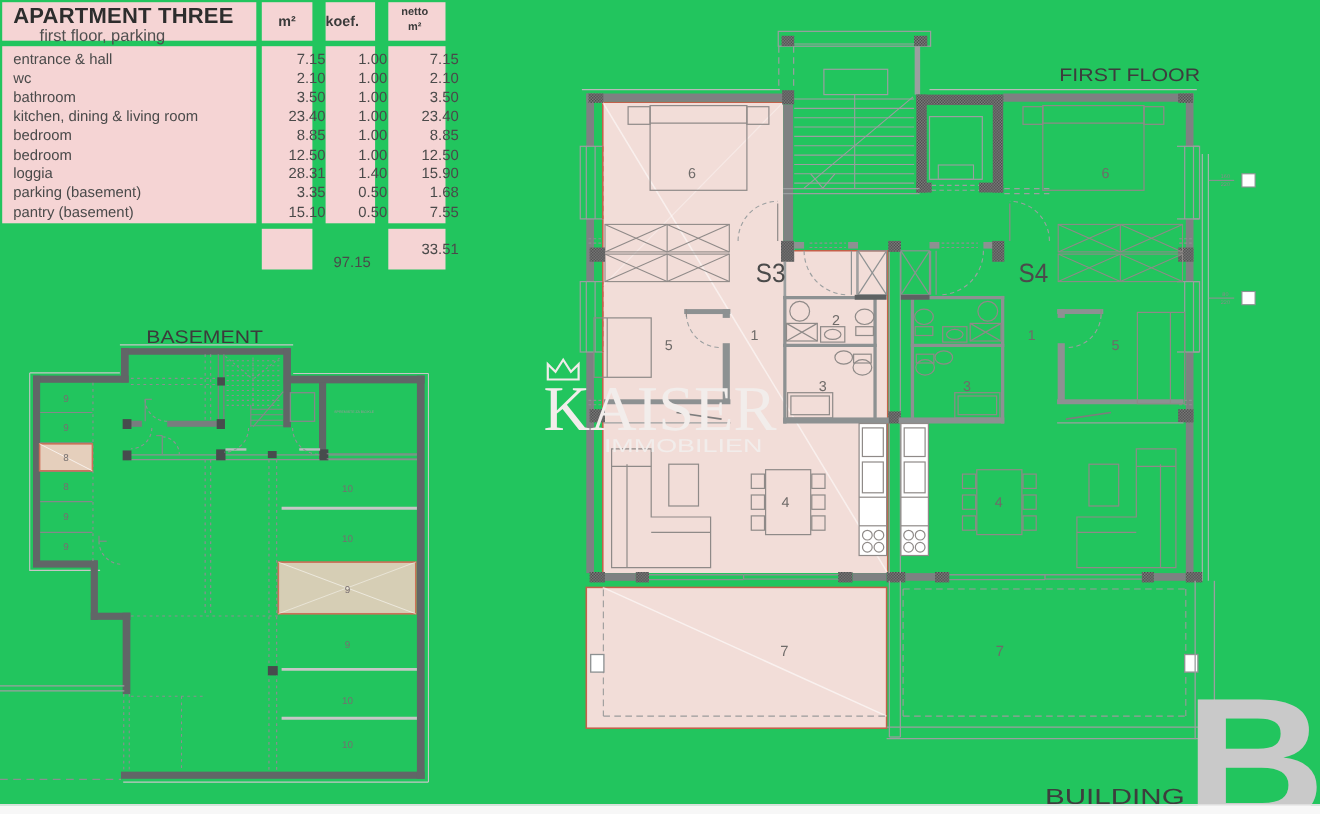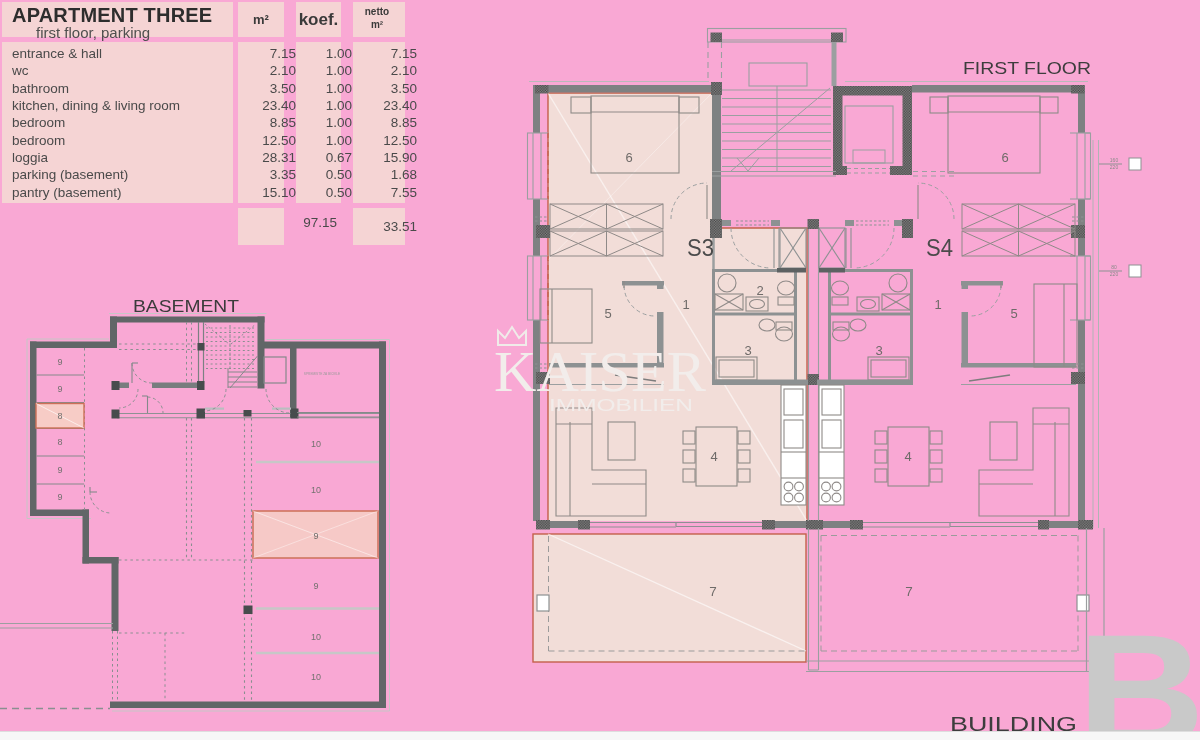--- a/index.html
+++ b/index.html
@@ -1,37 +1,37 @@
 <!DOCTYPE html>
 <html><head>
 <meta charset="utf-8">
 <style>
   html,body{margin:0;padding:0;background:#ffffff;}
-  .page{position:relative;width:1200px;height:740px;overflow:hidden;background:#f9a8d4;
+  .page{position:relative;width:1200px;height:740px;overflow:hidden;background:#22c55e;
         font-family:"Liberation Sans", sans-serif;text-decoration:underline;}
   .pk{position:absolute;background:#f5d4d4;}
   .rowtxt{position:absolute;left:12px;right:0;color:#4a4a4a;font-size:13.5px;line-height:17.4px;}
   .num{position:absolute;color:#4a4a4a;font-size:13.5px;line-height:17.4px;text-align:right;margin-left:16px;}
   svg{position:absolute;left:0;top:0;}
 </style>
 </head>
 <body>
 <div class="page">
 
 <div class="pk" style="left:2px;top:2px;width:231px;height:35px;"></div>
 
 <div style="position:absolute;left:12px;top:4px;font-size:20px;font-weight:bold;color:#2d2d2d;letter-spacing:0.2px;">APARTMENT THREE</div>
 
 <div style="position:absolute;left:12px;top:24px;font-size:15px;color:#4f4f4f;padding-left:24px;">first floor, parking</div>
 
 <div class="pk" style="left:238px;top:2px;width:46px;height:35px;"></div>
 <div style="position:absolute;left:238px;top:2px;width:46px;height:35px;line-height:35px;text-align:center;font-weight:bold;font-size:13px;color:#3a3a3a;">m²</div>
 
 <div class="pk" style="left:296px;top:2px;width:45px;height:35px;"></div>
-<div style="position:absolute;left:296px;top:2px;width:45px;height:35px;line-height:35px;text-align:center;font-weight:bold;font-size:17px;color:#3a3a3a;">koef.</div>
+<div style="position:absolute;left:296px;top:2px;width:45px;height:35px;line-height:35px;text-align:left;font-weight:bold;font-size:13px;color:#3a3a3a;">koef.</div>
 
 <div class="pk" style="left:353px;top:2px;width:52px;height:35px;"></div>
 <div style="position:absolute;left:353px;top:5px;width:48px;text-align:center;font-weight:bold;font-size:10px;line-height:13px;color:#3a3a3a;">netto<br>m²</div>
 
 <div class="pk" style="left:2px;top:42px;width:231px;height:161px;"></div>
 <div class="rowtxt" style="top:45px;">entrance &amp; hall</div>
 <div class="rowtxt" style="top:62px;">wc</div>
 <div class="rowtxt" style="top:80px;">bathroom</div>
 <div class="rowtxt" style="top:97px;">kitchen, dining &amp; living room</div>
 <div class="rowtxt" style="top:114px;">bedroom</div>
@@ -51,37 +51,37 @@
 <div class="num" style="left:238px;top:166px;width:42px;">3.35</div>
 <div class="num" style="left:238px;top:184px;width:42px;">15.10</div>
 
 <div class="pk" style="left:296px;top:42px;width:45px;height:161px;"></div>
 <div class="num" style="left:296px;top:45px;width:40px;">1.00</div>
 <div class="num" style="left:296px;top:62px;width:40px;">1.00</div>
 <div class="num" style="left:296px;top:80px;width:40px;">1.00</div>
 <div class="num" style="left:296px;top:97px;width:40px;">1.00</div>
 <div class="num" style="left:296px;top:114px;width:40px;">1.00</div>
 <div class="num" style="left:296px;top:132px;width:40px;">1.00</div>
-<div class="num" style="left:296px;top:149px;width:40px;">0.67</div>
+<div class="num" style="left:296px;top:149px;width:40px;">1.40</div>
 <div class="num" style="left:296px;top:166px;width:40px;">0.50</div>
 <div class="num" style="left:296px;top:184px;width:40px;">0.50</div>
 
 <div class="pk" style="left:353px;top:42px;width:52px;height:161px;"></div>
 <div class="num" style="left:353px;top:45px;width:48px;">7.15</div>
 <div class="num" style="left:353px;top:62px;width:48px;">2.10</div>
 <div class="num" style="left:353px;top:80px;width:48px;">3.50</div>
 <div class="num" style="left:353px;top:97px;width:48px;">23.40</div>
 <div class="num" style="left:353px;top:114px;width:48px;">8.85</div>
 <div class="num" style="left:353px;top:132px;width:48px;">12.50</div>
 <div class="num" style="left:353px;top:149px;width:48px;">15.90</div>
 <div class="num" style="left:353px;top:166px;width:48px;">1.68</div>
 <div class="num" style="left:353px;top:184px;width:48px;">7.55</div>
 
 <div class="pk" style="left:238px;top:208px;width:46px;height:37px;"></div>
-<div class="num" style="left:238px;top:204px;width:42px;height:37px;line-height:37px;padding-left:41px;">97.15</div>
+<div class="num" style="left:238px;top:220px;width:42px;height:37px;line-height:37px;padding-left:41px;">97.15</div>
 
 <div class="pk" style="left:353px;top:208px;width:52px;height:37px;"></div>
 <div class="num" style="left:353px;top:208px;width:48px;height:37px;line-height:37px;">33.51</div>
 <svg width="1200" height="740" viewBox="0 0 1200 740">
 <defs>
 <pattern id="hatch" width="2.6" height="2.6" patternUnits="userSpaceOnUse">
 <rect width="2.6" height="2.6" fill="#848484"></rect>
 <rect width="1.3" height="1.3" fill="#474747"></rect>
 <rect x="1.3" y="1.3" width="1.3" height="1.3" fill="#474747"></rect>
 </pattern>

